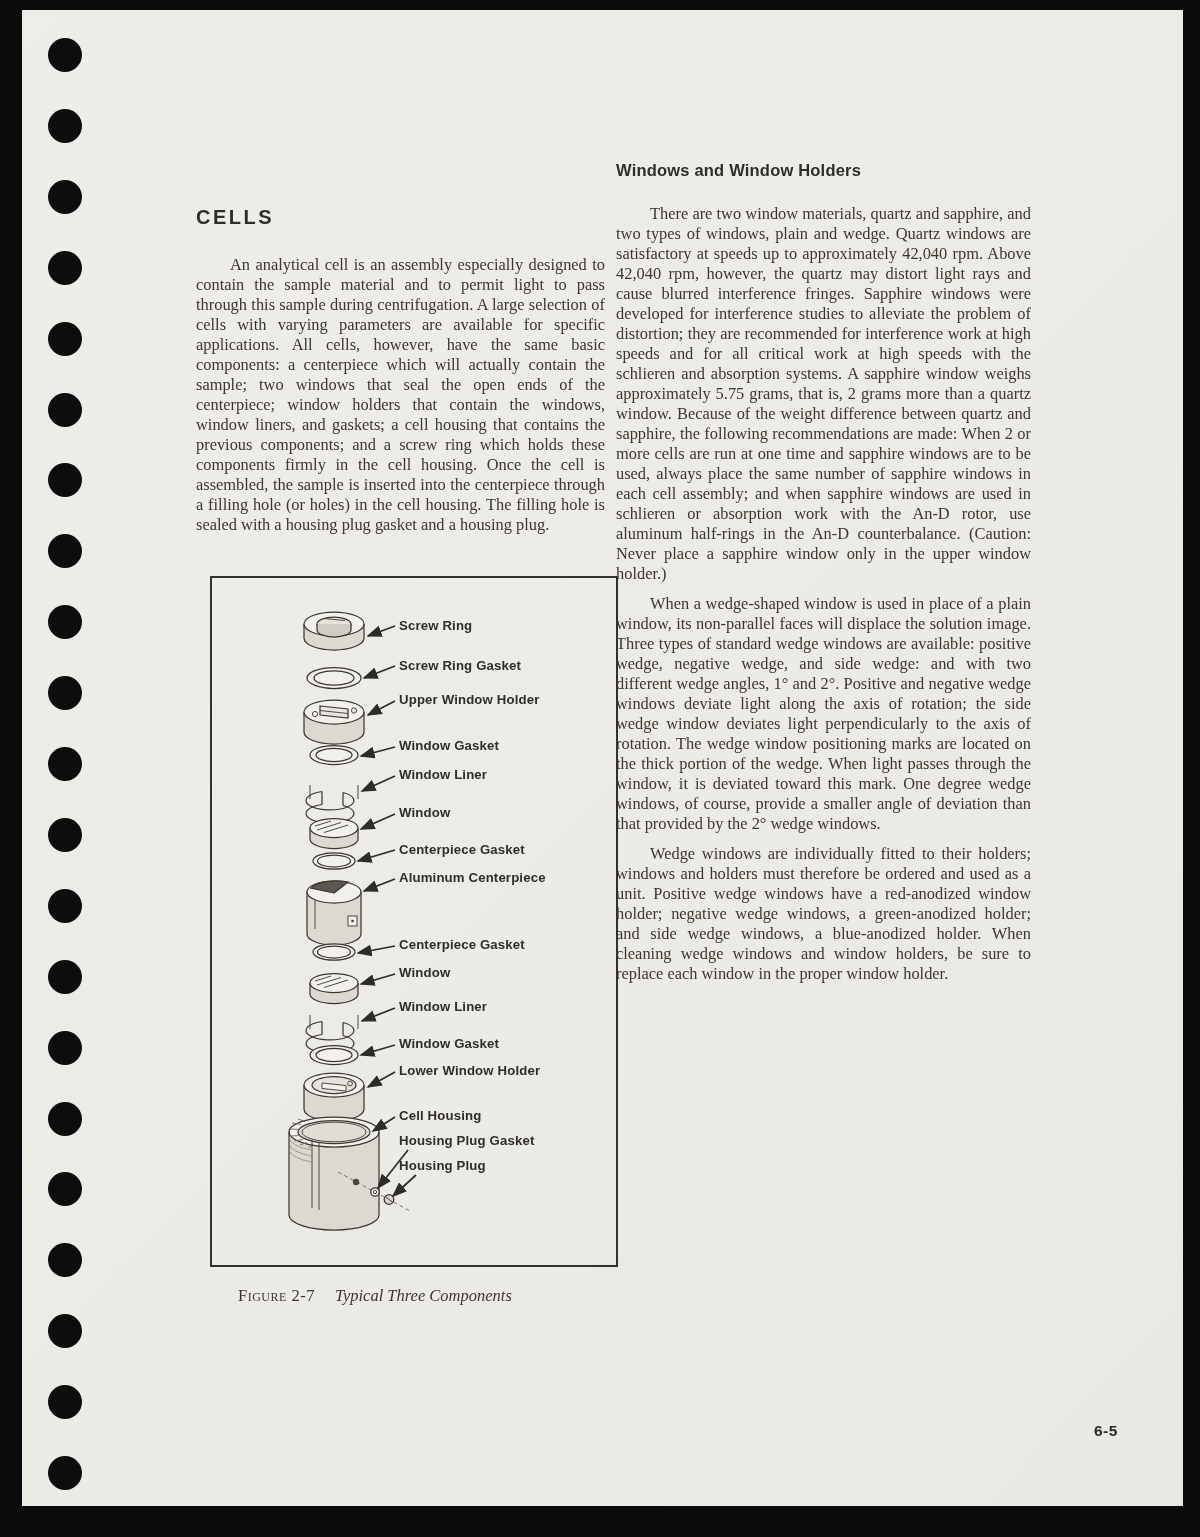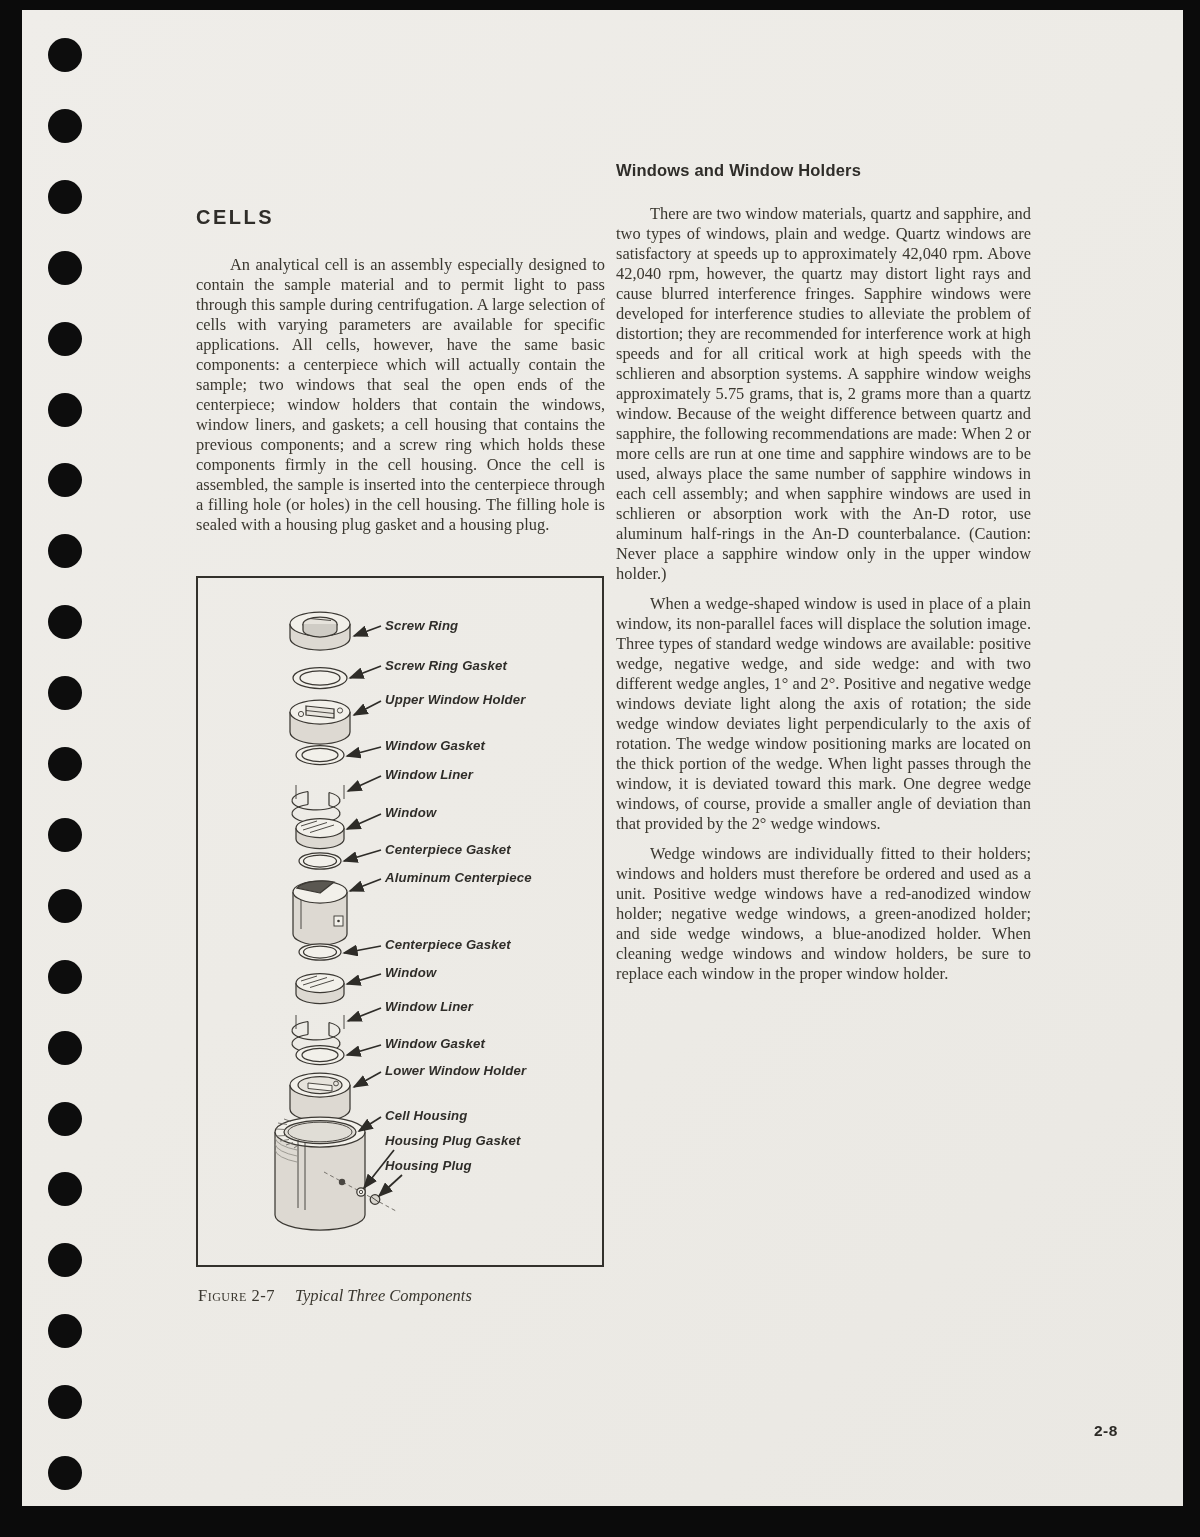--- a/index.html
+++ b/index.html
@@ -38,36 +38,35 @@
     font-size:16.5px;font-weight:700;letter-spacing:.2px;color:var(--head);
   }
   p.body{
     margin:0 0 10px 0;
     font-size:16.4px;line-height:20px;color:var(--ink);
     text-align:justify;text-indent:34px;
     hyphens:auto;-webkit-hyphens:auto;
   }
   p.body .lead{font-weight:700;font-style:italic;}
   .figure-box{
-    position:absolute;left:174px;top:566px;width:404px;height:687px;
+    position:absolute;left:188px;top:566px;width:404px;height:687px;
     border:2px solid var(--line);
     background:transparent;
-    font-style:italic;
   }
   .figure-box svg{display:block;}
   .fig-label{
     font-family:"Liberation Sans", sans-serif;
     font-size:13.2px;font-weight:600;letter-spacing:.15px;
     fill:var(--head);
   }
   .caption{
     position:absolute;left:176px;top:1276px;width:420px;
     font-size:16.5px;color:var(--ink);
   }
-  .caption .figno{font-variant:small-caps;letter-spacing:.5px;margin-right:20px;}
+  .caption .figno{font-variant:small-caps;letter-spacing:.5px;margin-right:20px;margin-left:40px;}
   .caption .captext{font-style:italic;}
   .page-number{
     position:absolute;left:1072px;top:1412px;
     font-family:"Liberation Sans", sans-serif;
     font-size:15.5px;font-weight:600;color:#2c2a26;letter-spacing:.5px;
   }
   .part{stroke:#3b3833;stroke-width:1.25;}
   .part-fill-top{fill:#f2f0ea;}
   .part-fill-side{fill:#ddd9d2;}
   .part-fill-none{fill:none;}
@@ -285,14 +284,14 @@
         <text class="fig-label" x="187" y="567">Housing Plug Gasket</text>
         <text class="fig-label" x="187" y="592">Housing Plug</text>
       </g>
     </svg>
   </div>
 
   <div class="caption">
     <span class="figno">Figure 2-7</span><span class="captext">Typical Three Components</span>
   </div>
 
-  <div class="page-number">2-8</div>
+  <div class="page-number">6-5</div>
 </div>
 
 </body></html>

